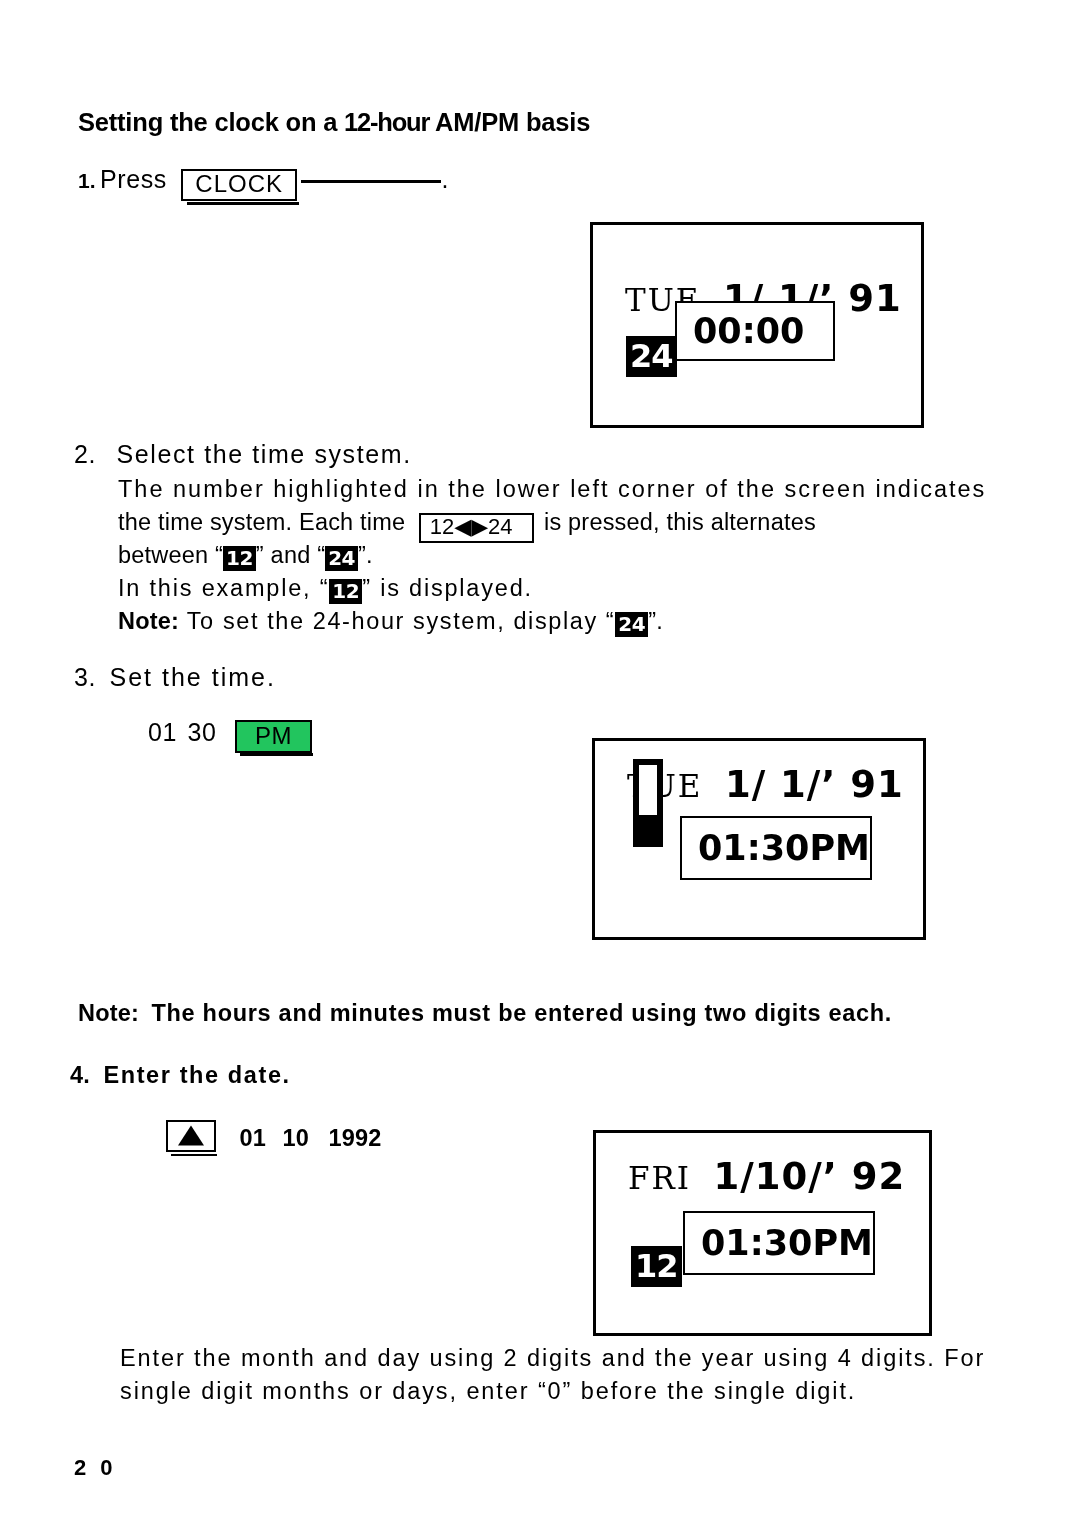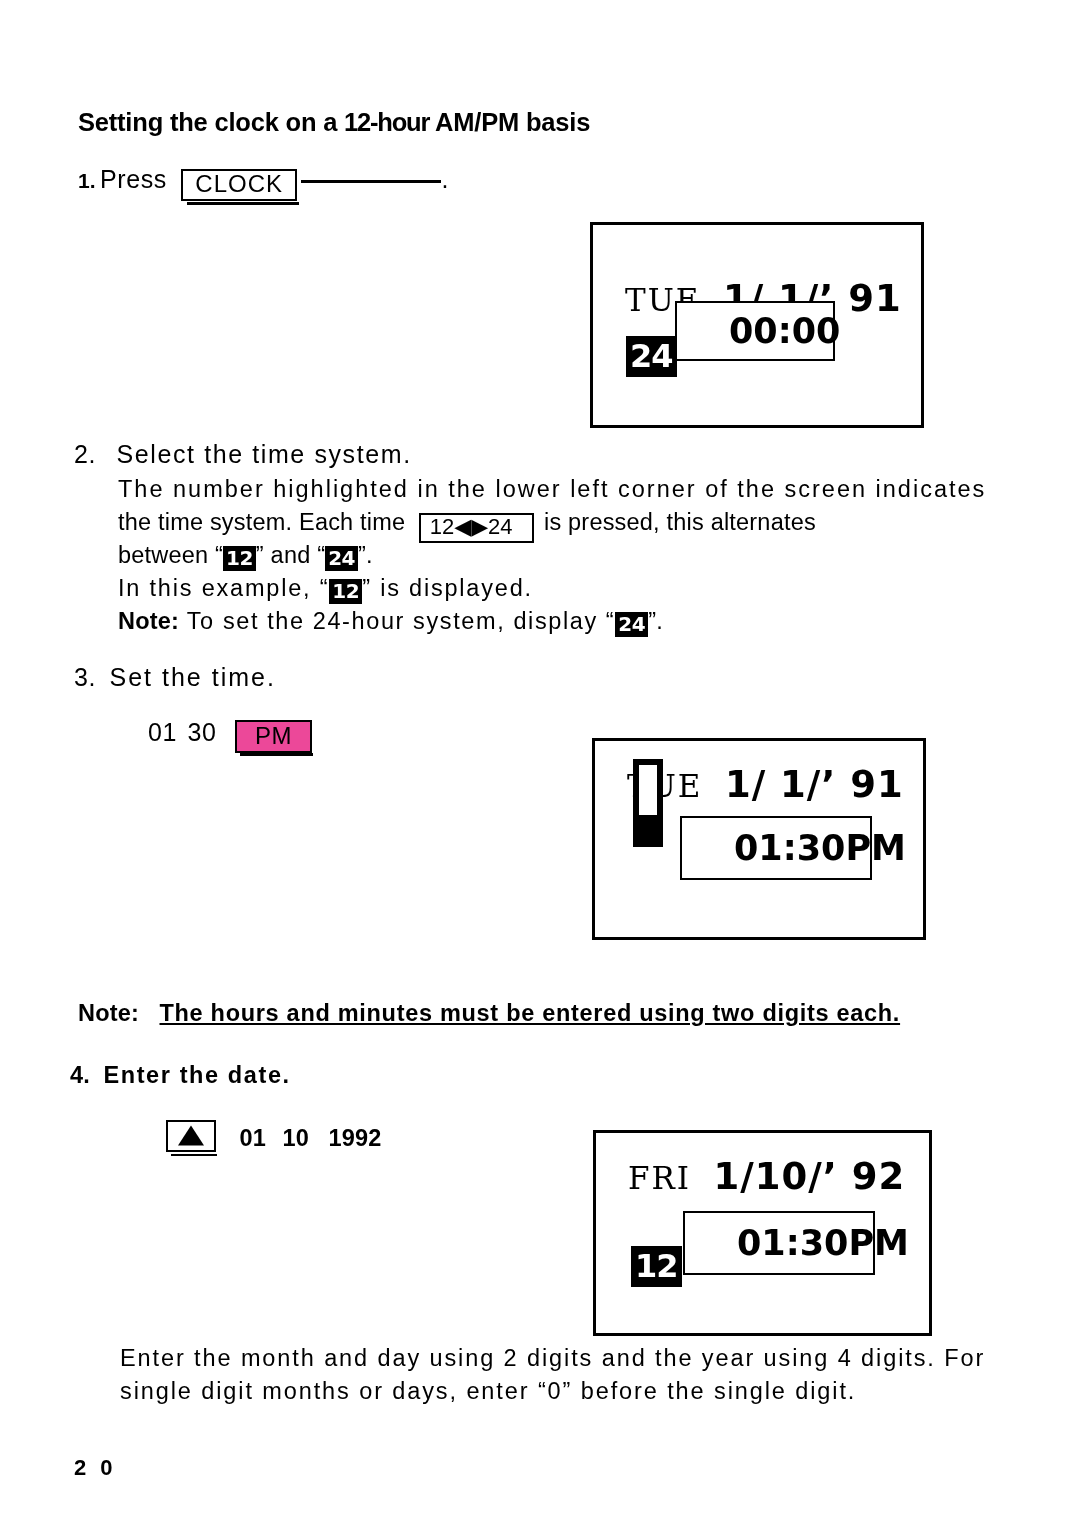--- a/index.html
+++ b/index.html
@@ -82,21 +82,21 @@
   .keycap.flat::after { display: none; }
 
   .keycap-small {
     display: inline-block;
     border: 2.5px solid #000;
     padding: 0px 8px 1px 8px;
     font-size: 21.5px;
     line-height: 1.15;
     vertical-align: -3px;
     position: relative;
-    background: #ec4899;
+    background: #22c55e;
     font-weight: bold;
     letter-spacing: 0.5px;
   }
   .keycap-small::after {
     content: "";
     position: absolute;
     left: 3px;
     right: -3px;
     bottom: -5px;
     height: 2.5px;
@@ -181,21 +181,20 @@
     display: flex;
     align-items: center;
     padding-left: 16px;
   }
   .lcd .time {
     font-family: "DejaVu Sans", sans-serif;
     font-weight: bold;
     font-size: 35px;
     letter-spacing: 0px;
     white-space: nowrap;
-    margin-left: 36px;
   }
   .lcd .sys-badge {
     position: absolute;
     background: #000;
     color: #fff;
     font-family: "DejaVu Sans", sans-serif;
     font-weight: bold;
     font-size: 32px;
     line-height: 1;
     padding: 4px 4px 5px 4px;
@@ -296,21 +295,21 @@
     <div class="artifact" style="left:38px; top:18px; width:30px; height:88px;">
       <div class="fill"></div>
     </div>
     <div class="timebox" style="left:85px; top:75px; width:172px; height:60px;">
       <span class="time">01:30PM</span>
     </div>
   </div>
 
   <div class="step-line" style="left:78px; top:1000px;">
     <span class="txt-sm bold">Note:</span>
-    <span class="txt-sm bold" style="margin-left:16px; letter-spacing:0.7px;text-decoration:underline;">The hours and minutes must be entered using two digits each.</span>
+    <span class="txt-sm bold" style="margin-left:8px; letter-spacing:0.7px;">The hours and minutes must be entered using two digits each.</span>
   </div>
 
   <div class="step-line" style="left:70px; top:1062px;">
     <span class="txt-sm bold">4.</span>
     <span class="txt-sm bold" style="margin-left:9px; letter-spacing:1.6px;">Enter the date.</span>
   </div>
 
   <div class="step-line" style="left:166px; top:1120px;">
     <span class="arrow-key">
       <span class="tri"></span>

